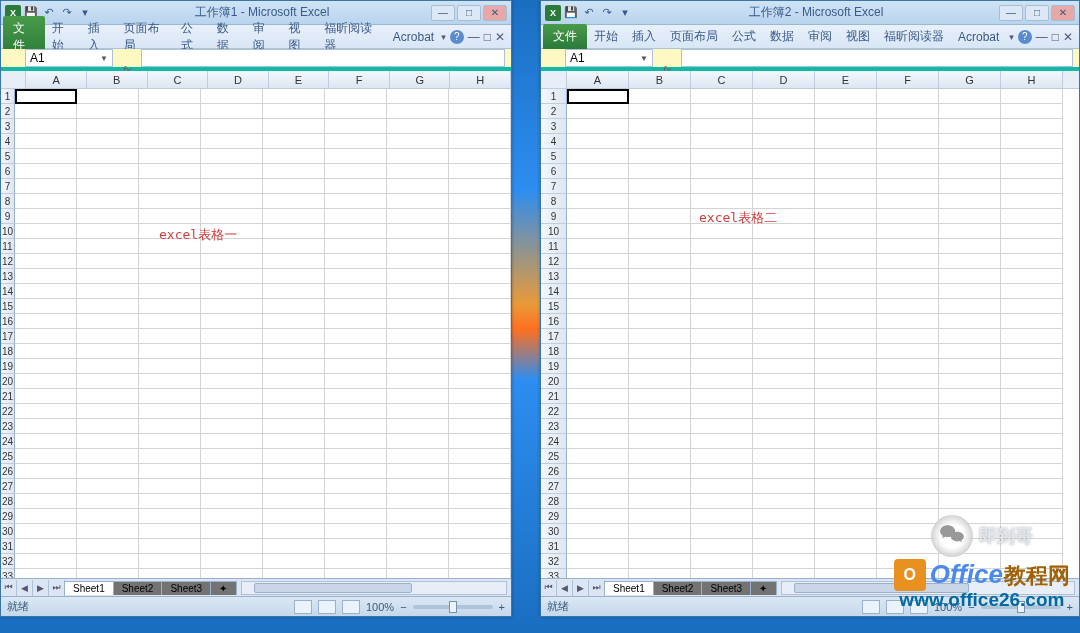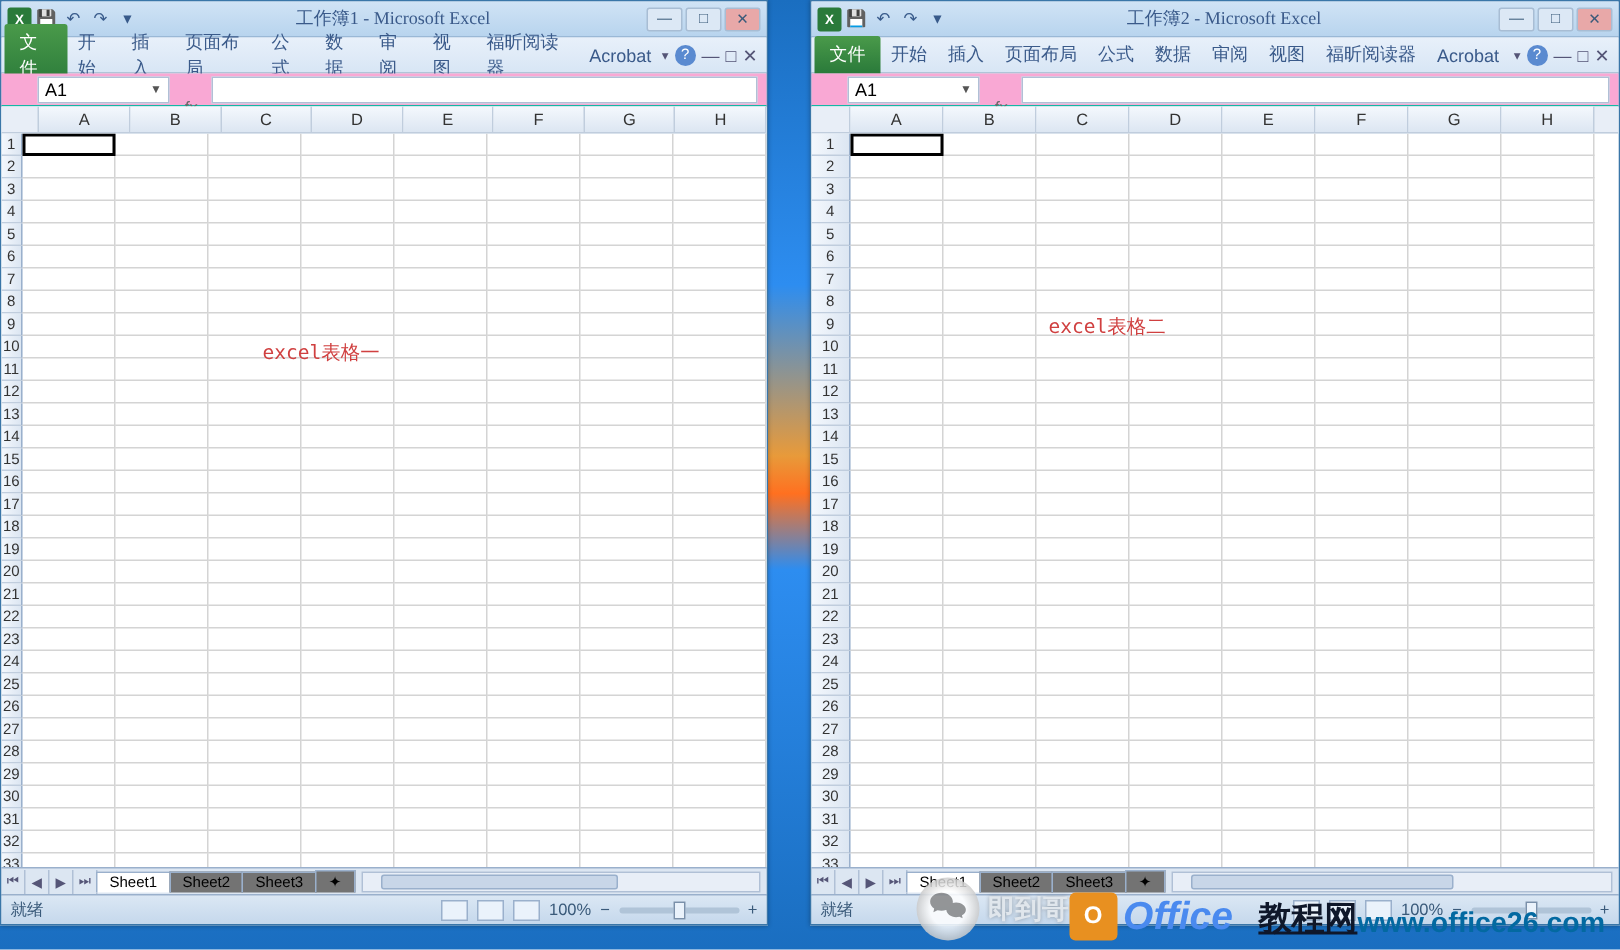--- a/index.html
+++ b/index.html
@@ -25,21 +25,21 @@
     .titlebar {
       height: 24px;
       background: linear-gradient(#d0e3f5,#b8d4ee);
       display: flex; align-items: center;
       padding: 0 4px;
       border-bottom: 1px solid #9ab8d6;
     }
     .qat { display: flex; gap: 2px; align-items: center; }
     .qat .ico { width: 16px; height: 16px; display:flex; align-items:center; justify-content:center; font-size:11px; color:#385a8a; border-radius:2px; }
     .excel-ico { width:16px; height:16px; background:#2a7a3a; display:flex; align-items:center; justify-content:center; color:#fff; font-size:9px; font-weight:bold; border-radius:2px;}
-    .title-text { flex:1; text-align:center; color:#3a5a8a; font-size:12px;font-family:Liberation Serif, serif; }
+    .title-text { flex:1; text-align:center; color:#3a5a8a; font-size:12px; }
     .winbtns { display:flex; gap:2px; }
     .winbtn { width:24px; height:16px; background:#dce8f5; border:1px solid #a8bdd4; display:flex; align-items:center; justify-content:center; font-size:10px; color:#3a5a7a; border-radius:2px;}
     .winbtn.close { background:#e8a8a8;}
 
     .ribbonbar {
       height: 24px;
       background: linear-gradient(#e8f0fa,#d8e6f5);
       display:flex; align-items:center;
       padding: 0 2px;
       border-bottom:1px solid #b0c4d8;
@@ -48,22 +48,22 @@
       background: linear-gradient(#4a9a4a,#2a7a3a);
       color:#fff; padding:4px 10px; font-size:12px;
       border-radius: 2px 2px 0 0;
     }
     .rtab { padding: 4px 7px; color:#3a5a8a; font-size:12px; cursor:pointer; }
     .ribbon-right { margin-left:auto; display:flex; gap:4px; align-items:center; padding-right:4px;}
     .help-ico { width:14px;height:14px;border-radius:50%;background:#5a8ad0;color:#fff;display:flex;align-items:center;justify-content:center;font-size:10px;}
 
     .formulabar {
       height: 22px;
-      background:#f9a8d4;
-      border-bottom:1px solid #14b8a6;
+      background:#fef9c3;
+      border-bottom:4px solid #14b8a6;
       display:flex; align-items:center;
       gap:2px;
     }
     .namebox { width:88px; height:18px; background:#fff; border:1px solid #b0c0d6; margin-left:24px; padding:0 4px; display:flex; align-items:center; justify-content:space-between;}
     .namebox .dd { font-size:8px; color:#555;}
     .fx-label { width:24px; display:flex; align-items:center; justify-content:center; font-style:italic; color:#666; font-size:11px;margin-top:24px;}
     .formula-input { flex:1; height:18px; background:#fff; border:1px solid #b0c0d6; margin-right:6px;}
 
     .grid-area { flex:1; background:#fff; position:relative; overflow:hidden; display:flex; flex-direction:column;}
     .col-headers { display:flex; height:18px; border-bottom:1px solid #c0cddd; background:#e8eef7;}
@@ -93,30 +93,30 @@
       border-top:1px solid #9ab0cc;
       display:flex; align-items:center; font-size:11px; color:#3a5a7a;
       padding:0 6px;
     }
     .status-right { margin-left:auto; display:flex; gap:6px; align-items:center;}
     .viewbtn { width:18px;height:14px; border:1px solid #9ab0cc; background:#eaf2fb;}
     .zoom-slider { width:80px; height:4px; background:#b0c4d8; position:relative; border-radius:2px;}
     .zoom-thumb { width:8px;height:12px; background:#eaf2fb; border:1px solid #7a90aa; position:absolute; left:36px; top:-4px;}
 
     .watermark {
-      position:absolute; right:10px; bottom:6px;
-      display:flex; flex-direction:row; align-items:flex-end;
+      position:absolute; right:10px; bottom:22px;
+      display:flex; flex-direction:column; align-items:center;
     }
     .wm-top { display:flex; align-items:center; gap:6px; }
     .wm-ico { width:42px;height:42px;border-radius:50%;background:radial-gradient(circle,#fff 40%,#ccc 70%); display:flex;align-items:center;justify-content:center; position:relative; opacity:0.85;}
     .wm-text1 { color:#e0e6ec; font-size:18px; font-weight:bold; text-shadow:0 0 3px rgba(0,0,0,0.3);}
     .wm-logo { width:32px;height:32px; background:#e89020; border-radius:4px; display:flex;align-items:center;justify-content:center; color:#fff; font-weight:bold; font-size:16px;}
-    .wm-brand { display:flex; align-items:baseline; gap:17px;}
+    .wm-brand { display:flex; align-items:baseline; gap:1px;}
     .wm-office { color:#4a8aef; font-size:26px; font-weight:bold; font-style:italic;}
-    .wm-jiaocheng { color:#0f172a; font-size:22px; font-weight:bold;text-decoration:underline;}
+    .wm-jiaocheng { color:#a16207; font-size:22px; font-weight:bold;}
     .wm-url { color:#0369a1; font-size:19px; font-weight:bold; margin-top:-2px;}
   </style>
 </head>
 <body>
 
 <div class="workbook wb-left">
   <div class="titlebar">
     <div class="qat">
       <span class="excel-ico">X</span>
       <span class="ico">💾</span>
@@ -201,21 +201,21 @@
           <div class="rowh">27</div>
           <div class="rowh">28</div>
           <div class="rowh">29</div>
           <div class="rowh">30</div>
           <div class="rowh">31</div>
           <div class="rowh">32</div>
           <div class="rowh">33</div>
         </div>
       <div class="cells" id="left-cells">
         <div class="active-cell"></div>
-        <div class="overlay-text" style="left:160px; top:137px;">excel表格一</div>
+        <div class="overlay-text" style="left:144px; top:137px;">excel表格一</div>
       <div class="cell-row">
             <div class="cell"></div>
             <div class="cell"></div>
             <div class="cell"></div>
             <div class="cell"></div>
             <div class="cell"></div>
             <div class="cell"></div>
             <div class="cell"></div>
             <div class="cell"></div>
           </div>

